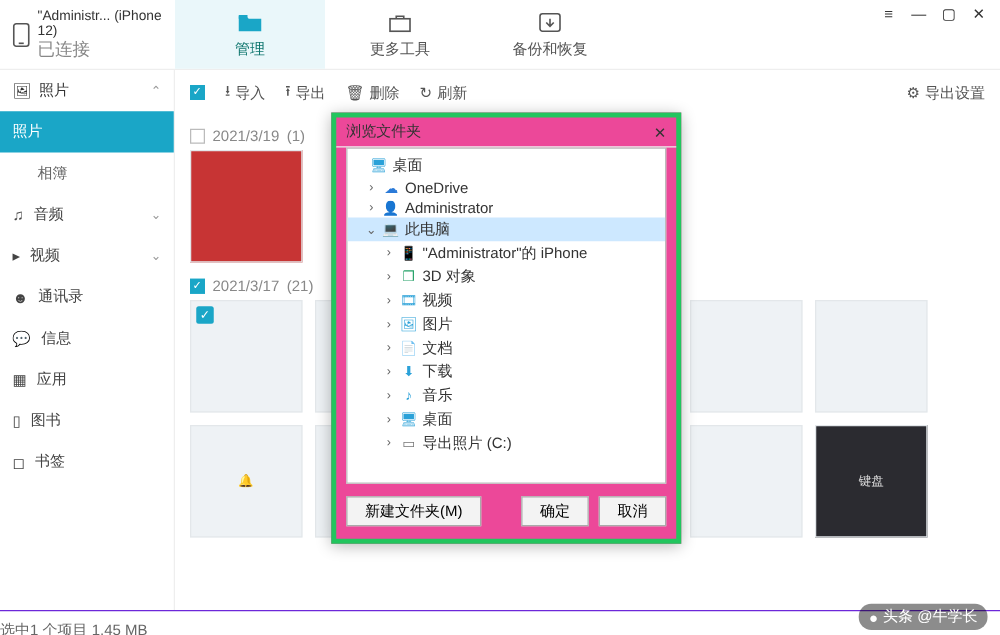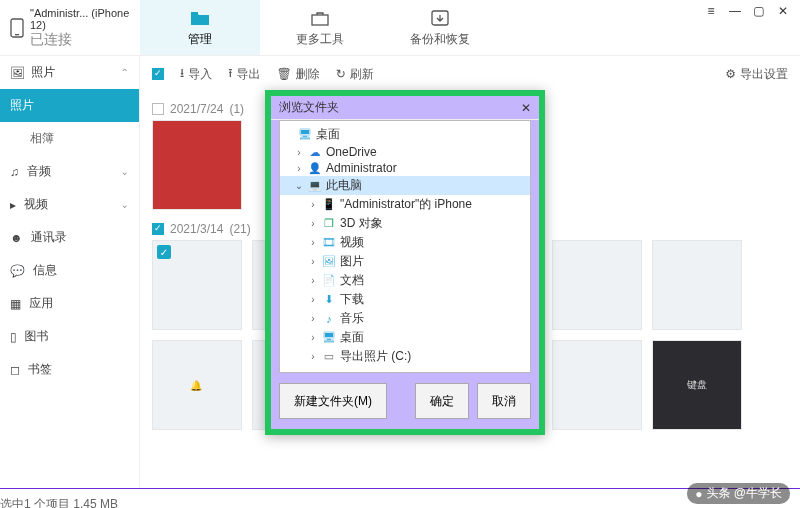--- a/index.html
+++ b/index.html
@@ -4,21 +4,21 @@
 <style>
 *{box-sizing:border-box;margin:0;padding:0;font-family:"Microsoft YaHei",Arial,sans-serif;font-size:12px}
 body{width:800px;height:508px;background:#fff;overflow:hidden;position:relative;color:#333}
 .titlebar{height:56px;display:flex;align-items:stretch;border-bottom:1px solid #eee}
 .device{display:flex;align-items:center;padding:0 10px;width:140px}
 .device .ph{display:flex;flex-direction:column;margin-left:6px}
 .device .ph .n{font-size:11px;color:#333}
 .device .ph .s{font-size:14px;color:#888}
 .tabs{display:flex;flex:1}
 .tab{width:120px;display:flex;flex-direction:column;align-items:center;justify-content:center;gap:2px;color:#555;cursor:pointer}
-.tab.active{background:#eaf7fa;color:#000000}
+.tab.active{background:#eaf7fa;color:#0f766e}
 .tab .ic{width:22px;height:22px;display:flex;align-items:center;justify-content:center}
 .winctrl{display:flex;align-items:center;gap:10px;padding:4px 10px;height:22px;position:absolute;right:0;top:0}
 .winctrl span{width:14px;text-align:center;color:#333}
 .body{display:flex;height:calc(100% - 56px - 20px)}
 .sidebar{width:140px;border-right:1px solid #eee;display:flex;flex-direction:column}
 .side-hd{display:flex;align-items:center;justify-content:space-between;padding:8px 10px;color:#333}
 .side-hd .l{display:flex;align-items:center;gap:6px}
 .side-item{display:flex;align-items:center;justify-content:space-between;padding:8px 10px;color:#444;cursor:pointer}
 .side-item .l{display:flex;align-items:center;gap:8px}
 .side-item.active{background:#1aa6c7;color:#fff}
@@ -30,31 +30,31 @@
 .toolbar .sp{flex:1}
 .content{flex:1;padding:6px 12px;overflow:hidden;background:#fff}
 .grp{margin-bottom:8px}
 .grp-hd{display:flex;align-items:center;gap:6px;color:#888;font-size:11px;padding:4px 0}
 .grid{display:flex;gap:10px}
 .thumb{width:90px;height:90px;background:#eef2f5;border:1px solid #e3e7ea;position:relative;display:flex;align-items:center;justify-content:center;color:#aaa;font-size:10px}
 .thumb.checked::after{content:"✓";position:absolute;left:4px;top:4px;width:14px;height:14px;background:#1aa6c7;color:#fff;border-radius:2px;font-size:10px;display:flex;align-items:center;justify-content:center}
 .thumb.red{background:#c73434}
 .thumb.dark{background:#2b2b30;color:#ddd}
 .status{height:32px;display:flex;align-items:center;justify-content:flex-start;color:#666;font-size:11px;border-top:1px solid #6d28d9}
-.dialog{position:absolute;left:265px;top:90px;width:280px;height:345px;background:#c4b5fd;border:6px solid #22c55e;box-shadow:0 2px 12px rgba(0,0,0,.3);display:flex;flex-direction:column;z-index:10}
+.dialog{position:absolute;left:265px;top:90px;width:280px;height:345px;background:#ec4899;border:4px solid #22c55e;box-shadow:0 2px 12px rgba(0,0,0,.3);display:flex;flex-direction:column;z-index:10}
 .dlg-title{height:24px;display:flex;align-items:center;justify-content:space-between;padding:0 8px;font-size:12px;border-bottom:1px solid #eee}
 .dlg-sub{padding:8px 10px;font-size:12px;color:#333}
 .tree{flex:1;border:1px solid #bbb;margin:0 8px;overflow:auto;background:#fff;font-size:12px;padding:4px 0}
 .node{display:flex;align-items:center;gap:4px;padding:1px 4px;white-space:nowrap}
 .node .exp{width:10px;color:#666;font-size:10px;text-align:center}
 .node .ic{width:14px;height:14px;display:inline-flex;align-items:center;justify-content:center;font-size:11px}
 .node.sel{background:#cde8ff}
 .d1{padding-left:14px}.d2{padding-left:28px}
 .dlg-btns{display:flex;gap:8px;padding:10px 8px;justify-content:flex-start}
-.dlg-btns button{height:36px;padding:0 14px;border:1px solid #aaa;background:#f3f3f3;cursor:pointer;font-size:12px}
+.dlg-btns button{height:24px;padding:0 14px;border:1px solid #aaa;background:#f3f3f3;cursor:pointer;font-size:12px}
 .dlg-btns .sp{flex:1}
 .watermark{position:absolute;right:10px;bottom:4px;color:#fff;background:rgba(0,0,0,.45);padding:2px 8px;border-radius:10px;font-size:11px;display:flex;align-items:center;gap:4px;z-index:20}
 .ck{width:12px;height:12px;border:1px solid #bbb;display:inline-block}
 .ck.on{background:#1aa6c7;border-color:#1aa6c7;position:relative}
 .ck.on::after{content:"✓";color:#fff;font-size:9px;position:absolute;left:1px;top:-1px}
 svg{display:block}
 </style>
 </head>
 <body>
 
@@ -191,31 +191,31 @@
       <span class="sp"></span>
       <span class="btn">
           <span>⚙</span>
           <span>导出设置</span>
         </span>
     </div>
     <div class="content">
       <div class="grp">
         <div class="grp-hd">
             <span class="ck"></span>
-            <span>2021/7/24</span>
+            <span>2021/3/19</span>
             <span>(1)</span>
           </div>
         <div class="grid">
           <div class="thumb red"></div>
         </div>
       </div>
       <div class="grp">
         <div class="grp-hd">
             <span class="ck on"></span>
-            <span>2021/3/14</span>
+            <span>2021/3/17</span>
             <span>(21)</span>
           </div>
         <div class="grid">
           <div class="thumb checked"></div>
           <div class="thumb"></div>
           <div class="thumb"></div>
           <div class="thumb"></div>
           <div class="thumb"></div>
           <div class="thumb"></div>
         </div>

